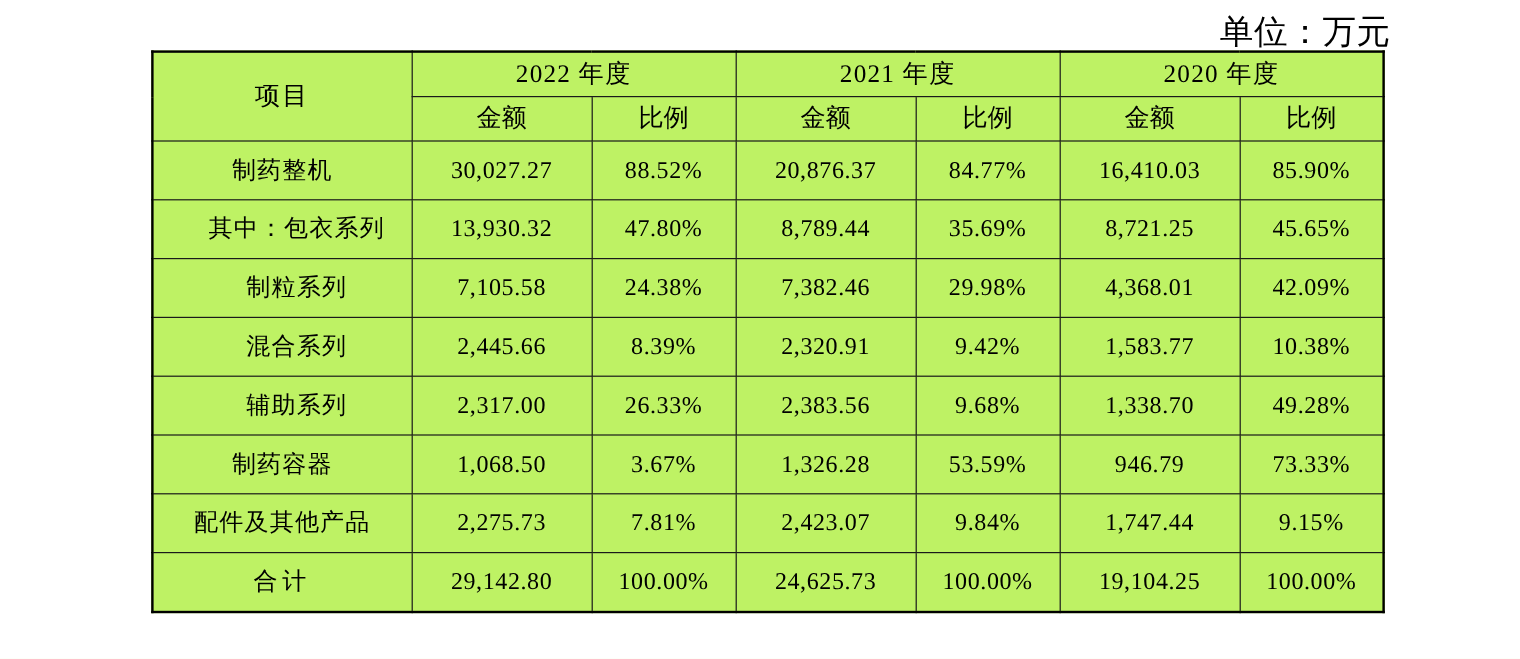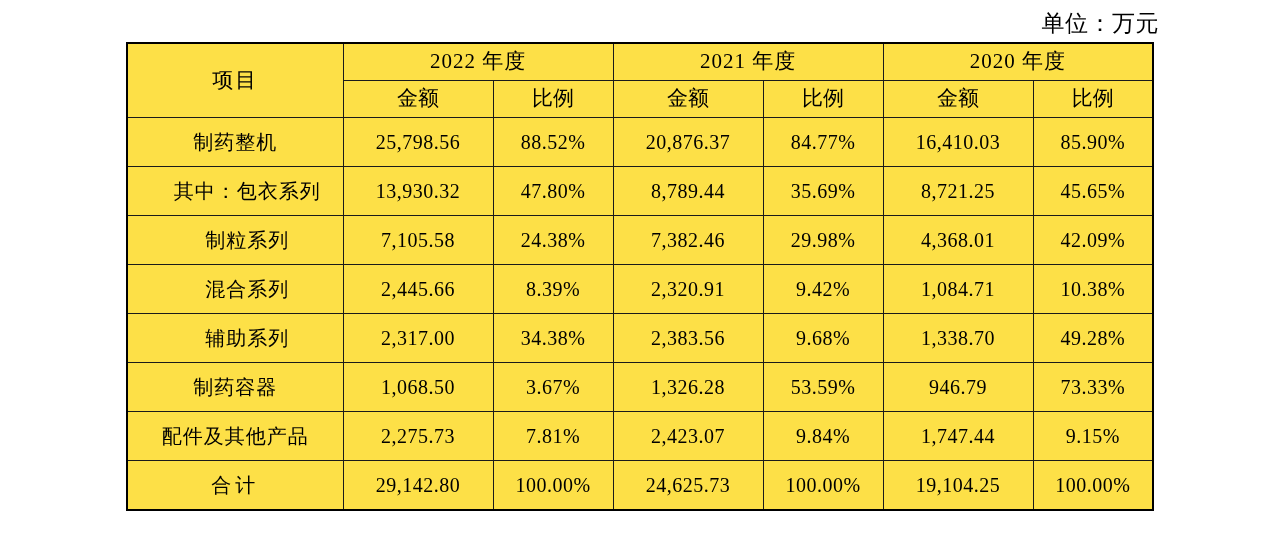--- a/index.html
+++ b/index.html
@@ -18,36 +18,36 @@
   .page {
     position: absolute;
     left: 0; top: 0;
     width: 1267px;
     height: 549px;
   }
   .unit-line {
     position: absolute;
     right: 108px;
     top: 8px;
-    font-size: 23px;
+    font-size: 28px;
     letter-spacing: 0.5px;
     white-space: nowrap;
     font-family: Liberation Mono, monospace;
   }
   .table-wrap {
     position: absolute;
     left: 126px;
     top: 42px;
     width: 1024px;
   }
   table.fin {
     border-collapse: collapse;
     width: 1024px;
     table-layout: fixed;
-    background: #fde047;
+    background: #bef264;
   }
   table.fin th, table.fin td {
     border: 1px solid #1a1a1a;
     padding: 0;
     text-align: center;
     vertical-align: middle;
     font-weight: normal;
     font-size: 20px;
     line-height: 1.2;
   }
@@ -134,21 +134,21 @@
           <th class="sub-head">比例</th>
           <th class="sub-head">金额</th>
           <th class="sub-head">比例</th>
           <th class="sub-head">金额</th>
           <th class="sub-head">比例</th>
         </tr>
       </thead>
       <tbody>
         <tr class="data">
           <td class="label b">制药整机</td>
-          <td class="num b">25,798.56</td>
+          <td class="num b">30,027.27</td>
           <td class="num c b">88.52%</td>
           <td class="num b">20,876.37</td>
           <td class="num c b">84.77%</td>
           <td class="num b">16,410.03</td>
           <td class="num c b">85.90%</td>
         </tr>
         <tr class="data">
           <td class="label indent">其中：包衣系列</td>
           <td class="num">13,930.32</td>
           <td class="num c">47.80%</td>
@@ -165,27 +165,27 @@
           <td class="num c">29.98%</td>
           <td class="num">4,368.01</td>
           <td class="num c">42.09%</td>
         </tr>
         <tr class="data">
           <td class="label indent">混合系列</td>
           <td class="num">2,445.66</td>
           <td class="num c">8.39%</td>
           <td class="num">2,320.91</td>
           <td class="num c">9.42%</td>
-          <td class="num">1,084.71</td>
+          <td class="num">1,583.77</td>
           <td class="num c">10.38%</td>
         </tr>
         <tr class="data">
           <td class="label indent">辅助系列</td>
           <td class="num">2,317.00</td>
-          <td class="num c">34.38%</td>
+          <td class="num c">26.33%</td>
           <td class="num">2,383.56</td>
           <td class="num c">9.68%</td>
           <td class="num">1,338.70</td>
           <td class="num c">49.28%</td>
         </tr>
         <tr class="data">
           <td class="label b">制药容器</td>
           <td class="num b">1,068.50</td>
           <td class="num c b">3.67%</td>
           <td class="num b">1,326.28</td>

